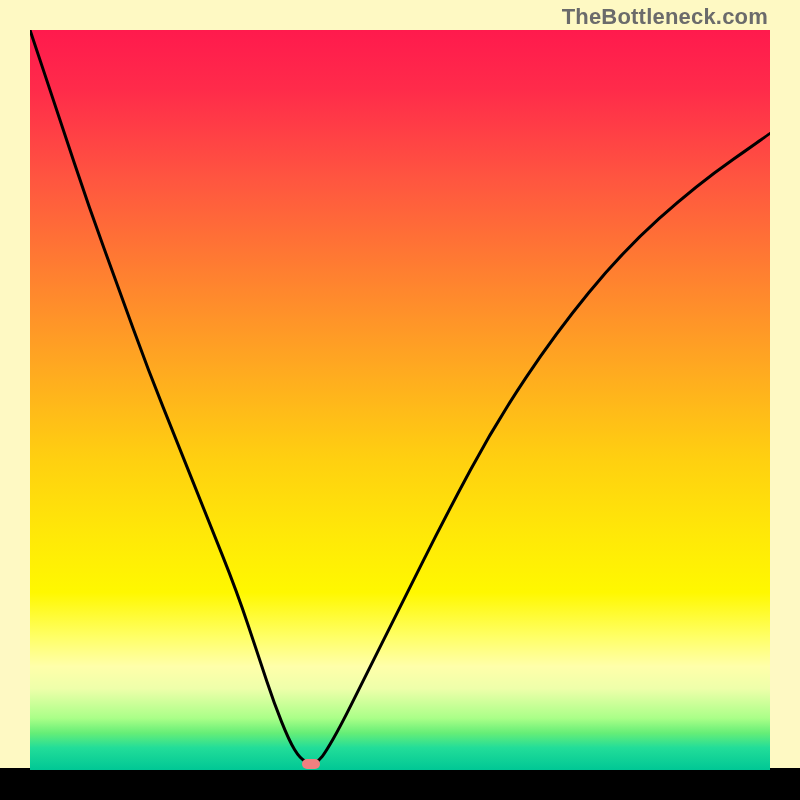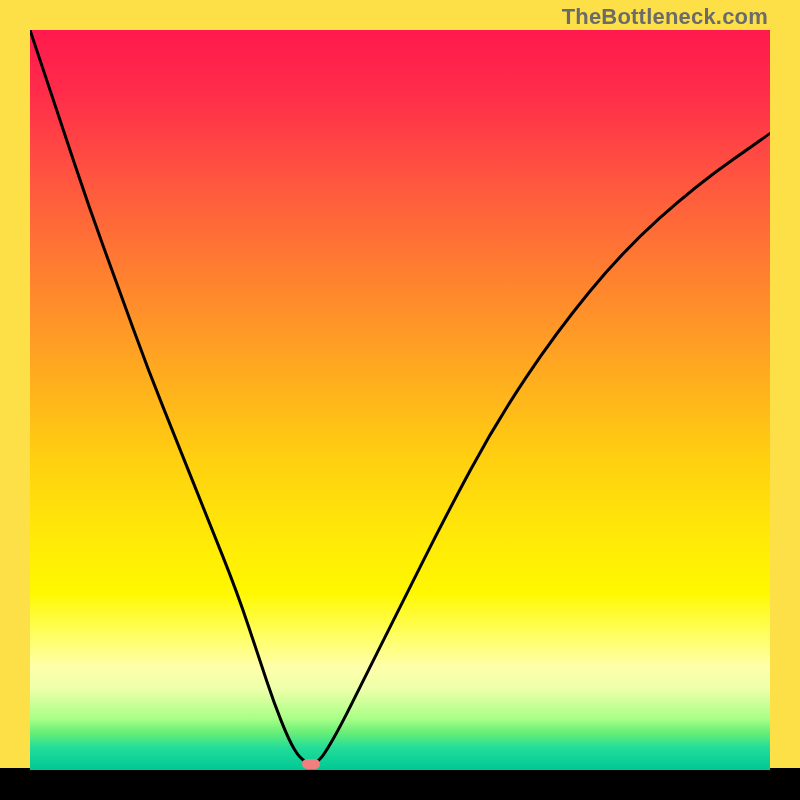--- a/index.html
+++ b/index.html
@@ -1,20 +1,20 @@
 <!DOCTYPE html>
 <html><head>
 <meta charset="utf-8">
 <style>
   * { margin: 0; padding: 0; box-sizing: border-box; }
   html, body { width: 800px; height: 800px; overflow: hidden; background: #000; }
   .frame {
     width: 800px;
     height: 768px;
-    background: #fde047;
+    background: #fef9c3;
     position: relative;
   }
   .plot-area {
     position: absolute;
     left: 30px;
     top: 30px;
     width: 740px;
     height: 740px;
     background: linear-gradient(to bottom,
       #ff1a4d 0%,

